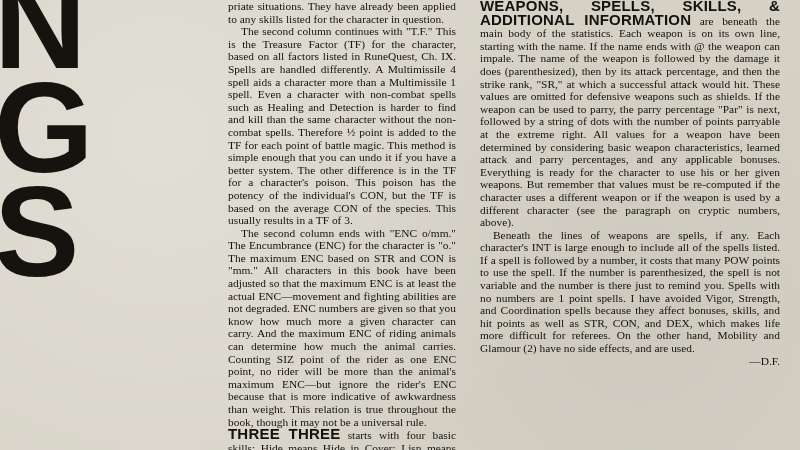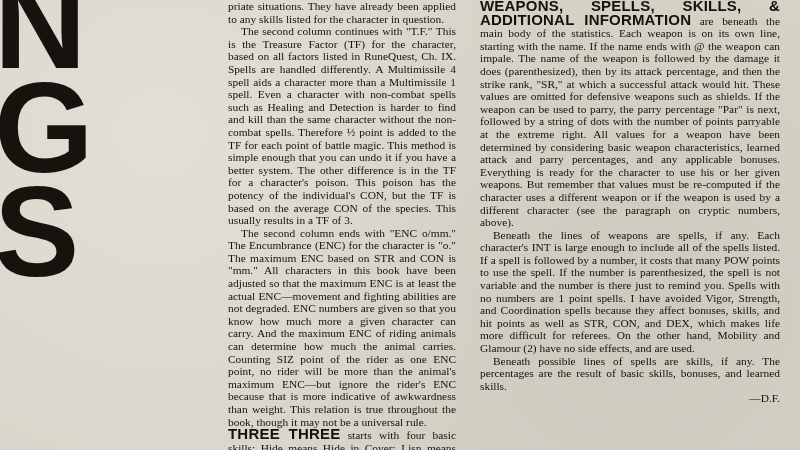--- a/index.html
+++ b/index.html
@@ -99,18 +99,17 @@
       <p class="noindent">priate situations. They have already been applied to any skills listed for the character in question.</p>
       <p>The second column continues with "T.F." This is the Treasure Factor (TF) for the character, based on all factors listed in RuneQuest, Ch. IX. Spells are handled differently. A Multimissile 4 spell aids a character more than a Multimissile 1 spell. Even a character with non-combat spells such as Healing and Detection is harder to find and kill than the same character without the non-combat spells. Therefore ½ point is added to the TF for each point of battle magic. This method is simple enough that you can undo it if you have a better system. The other difference is in the TF for a character's poison. This poison has the potency of the individual's CON, but the TF is based on the average CON of the species. This usually results in a TF of 3.</p>
       <p>The second column ends with "ENC o/mm." The Encumbrance (ENC) for the character is "o." The maximum ENC based on STR and CON is "mm." All characters in this book have been adjusted so that the maximum ENC is at least the actual ENC—movement and fighting abilities are not degraded. ENC numbers are given so that you know how much more a given character can carry. And the maximum ENC of riding animals can determine how much the animal carries. Counting SIZ point of the rider as one ENC point, no rider will be more than the animal's maximum ENC—but ignore the rider's ENC because that is more indicative of awkwardness than weight. This relation is true throughout the book, though it may not be a universal rule.</p>
       <p class="head-para"><span class="hd">THREE THREE</span><span> starts with four basic skills: Hide means Hide in Cover; Lisn means Listen; MvQt means Move Quietly; SpHd means Spot Hidden Item and Spot Trap. These skills have been appropriately modified by bonuses. The consistent combination of two skills under SpHd saves print space.</span></p>
 
     </div>
 
     <div class="col c3">
       <p class="head-para"><span class="hd">WEAPONS, SPELLS, SKILLS, &amp; ADDITIONAL INFORMATION</span><span> are beneath the main body of the statistics. Each weapon is on its own line, starting with the name. If the name ends with @ the weapon can impale. The name of the weapon is followed by the damage it does (parenthesized), then by its attack percentage, and then the strike rank, "SR," at which a successful attack would hit. These values are omitted for defensive weapons such as shields. If the weapon can be used to parry, the parry percentage "Par" is next, followed by a string of dots with the number of points parryable at the extreme right. All values for a weapon have been determined by considering basic weapon characteristics, learned attack and parry percentages, and any applicable bonuses. Everything is ready for the character to use his or her given weapons. But remember that values must be re-computed if the character uses a different weapon or if the weapon is used by a different character (see the paragraph on cryptic numbers, above).</span></p>
       <p>Beneath the lines of weapons are spells, if any. Each character's INT is large enough to include all of the spells listed. If a spell is followed by a number, it costs that many POW points to use the spell. If the number is parenthesized, the spell is not variable and the number is there just to remind you. Spells with no numbers are 1 point spells. I have avoided Vigor, Strength, and Coordination spells because they affect bonuses, skills, and hit points as well as STR, CON, and DEX, which makes life more difficult for referees. On the other hand, Mobility and Glamour (2) have no side effects, and are used.</p>
-      <p>Beneath possible lines of spells are skills, if any. The percentages are the result of basic skills, bonuses, and learned skills.</p>
       <p class="sig">—D.F.</p>
     </div>
 
   </div>
 </div>
 
 </body></html>

